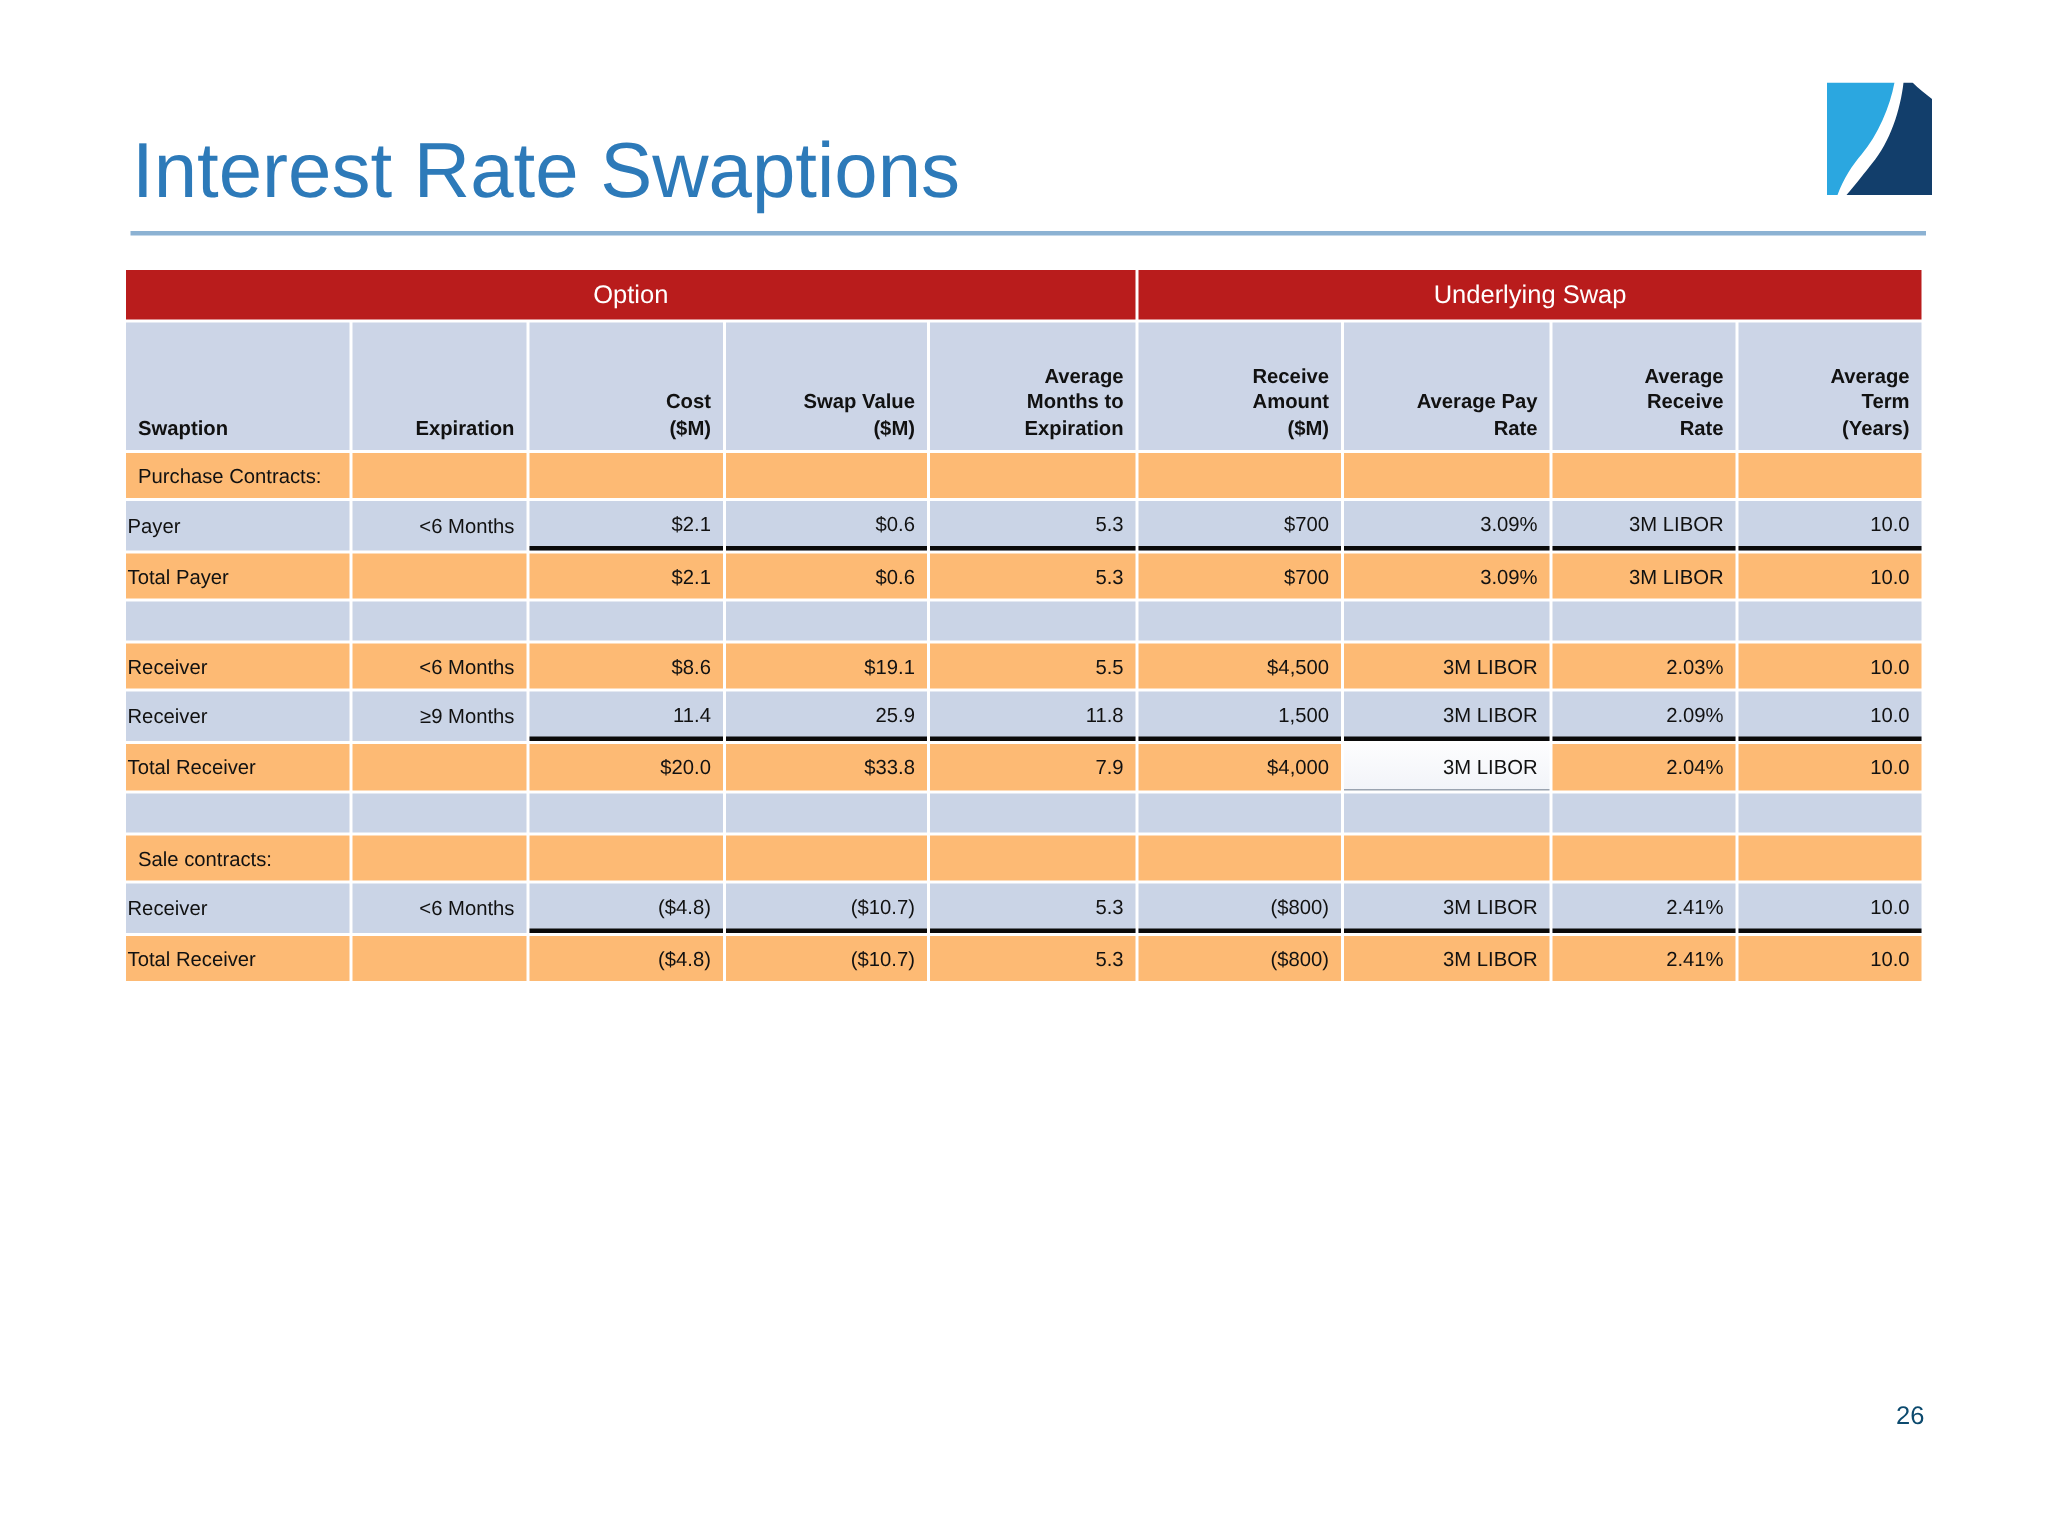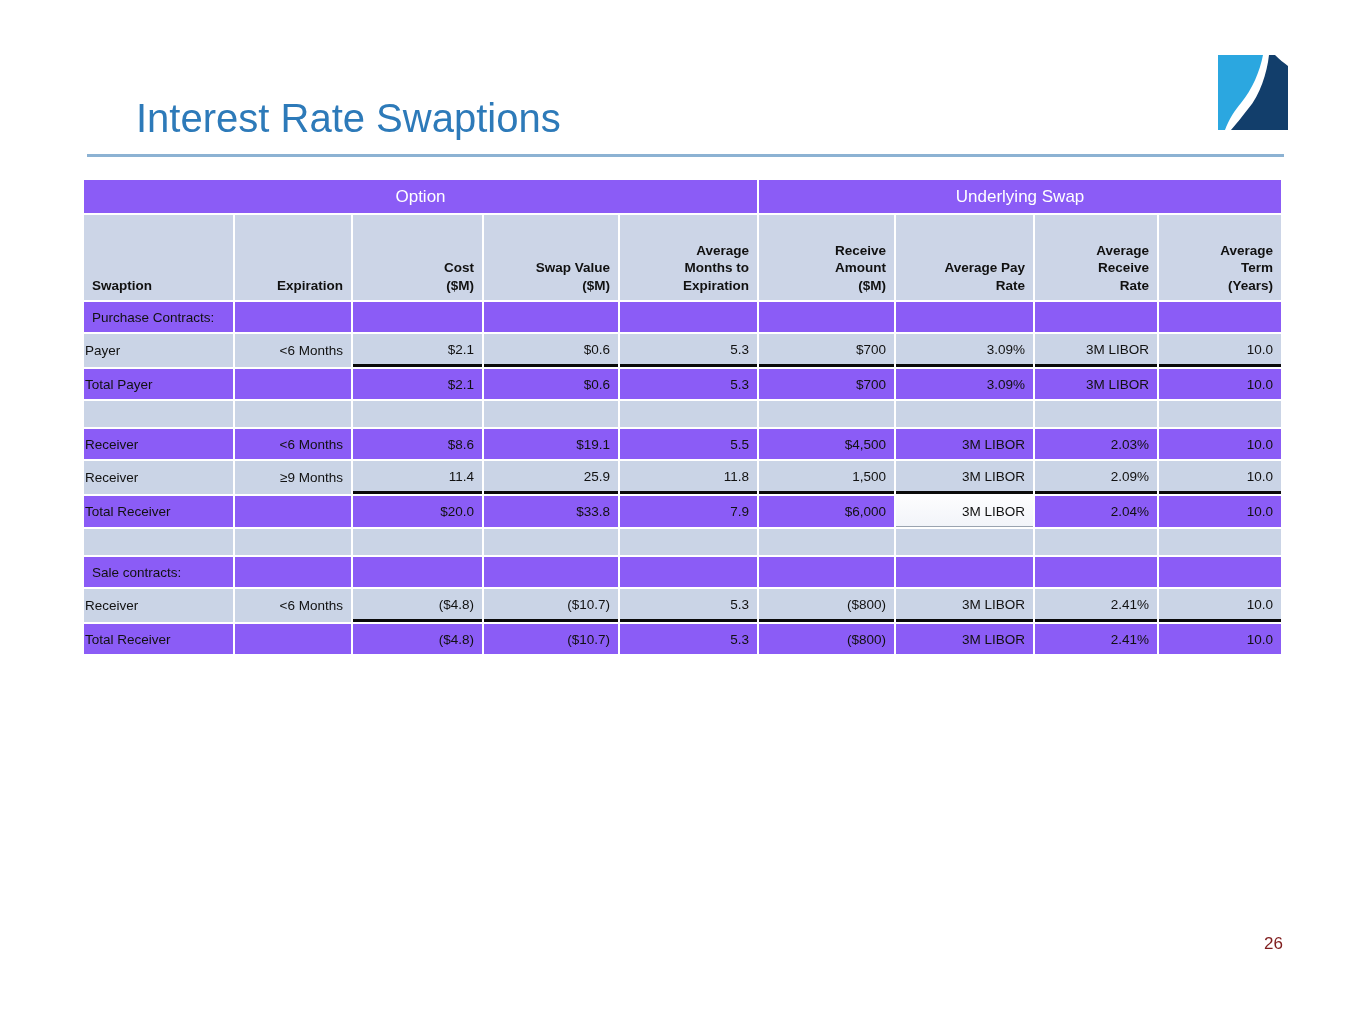--- a/index.html
+++ b/index.html
@@ -1,36 +1,36 @@
 <!DOCTYPE html>
 <html><head>
 <meta charset="utf-8">
 <style>
   html,body{margin:0;padding:0;background:#ffffff;}
   .slide{position:relative;width:1365px;height:1024px;background:#ffffff;overflow:hidden;
          font-family:"Liberation Sans",sans-serif;}
 
-  .title{position:absolute;left:88px;top:96px;font-size:40px;font-weight:400;
-         color:#2d7ab9;letter-spacing:0px;margin-left:48px;}
+  .title{position:absolute;left:88px;top:84px;font-size:52px;font-weight:400;
+         color:#2d7ab9;letter-spacing:0px;}
   .title-rule{position:absolute;left:87px;top:154px;width:1197px;height:3px;background:#8cb2d3;}
 
   .logo{position:absolute;left:1218px;top:55px;width:70px;height:75px;}
 
-  .page-number{position:absolute;right:82px;top:934px;font-size:17px;color:#7f1d1d;}
+  .page-number{position:absolute;right:82px;top:934px;font-size:17px;color:#0c4a6e;}
 
   .tblwrap{position:absolute;left:82px;top:178px;}
   table.tbl{border-collapse:separate;border-spacing:2px;table-layout:fixed;width:1201px;
             color:#111;font-size:13.5px;}
-  .band td{background:#8b5cf6;color:#ffffff;text-align:center;font-size:17px;
+  .band td{background:#b91c1c;color:#ffffff;text-align:center;font-size:17px;
            height:31px;font-weight:400;}
   .colhead td{background:#ccd5e7;font-weight:bold;vertical-align:bottom;text-align:right;
               white-space:pre-line;height:62px;padding:17px 8px 6px 2px;line-height:1.28;}
   .colhead td.first{text-align:left;padding-left:8px;}
 
-  td.light{background:#8b5cf6;}
+  td.light{background:#fdba74;}
   td.dark{background:#cad4e6;}
   .row-data td,.row-section td{height:28px;}
   .row-spacer td{height:24px;}
   td.c-num{text-align:right;padding-right:8px;}
   td.c-label{text-align:left;}
   td.c-section{padding-left:8px;}
   td.sumline{border-bottom:3px solid #0a0a0a;}
   td.hl-cell{background:linear-gradient(180deg,#fdfdfe 0%,#f2f4f9 100%);
              border-bottom:1px solid #9aa3b0;}
 </style>
@@ -155,21 +155,21 @@
             <td class="dark c-num sumline">3M LIBOR</td>
             <td class="dark c-num sumline">2.09%</td>
             <td class="dark c-num sumline">10.0</td>
           </tr>
           <tr class="row-data">
             <td class="light c-label">Total Receiver</td>
             <td class="light c-num"></td>
             <td class="light c-num">$20.0</td>
             <td class="light c-num">$33.8</td>
             <td class="light c-num">7.9</td>
-            <td class="light c-num">$6,000</td>
+            <td class="light c-num">$4,000</td>
             <td class="light c-num hl-cell">3M LIBOR</td>
             <td class="light c-num">2.04%</td>
             <td class="light c-num">10.0</td>
           </tr>
           <tr class="row-spacer">
             <td class="dark c-label"></td>
             <td class="dark c-num"></td>
             <td class="dark c-num"></td>
             <td class="dark c-num"></td>
             <td class="dark c-num"></td>

